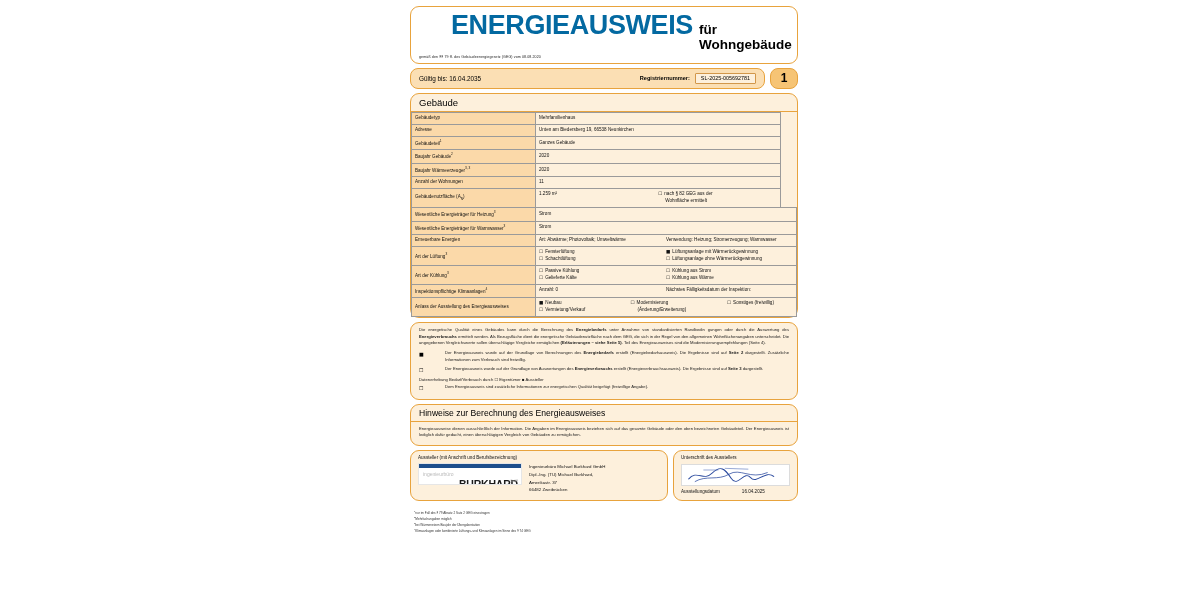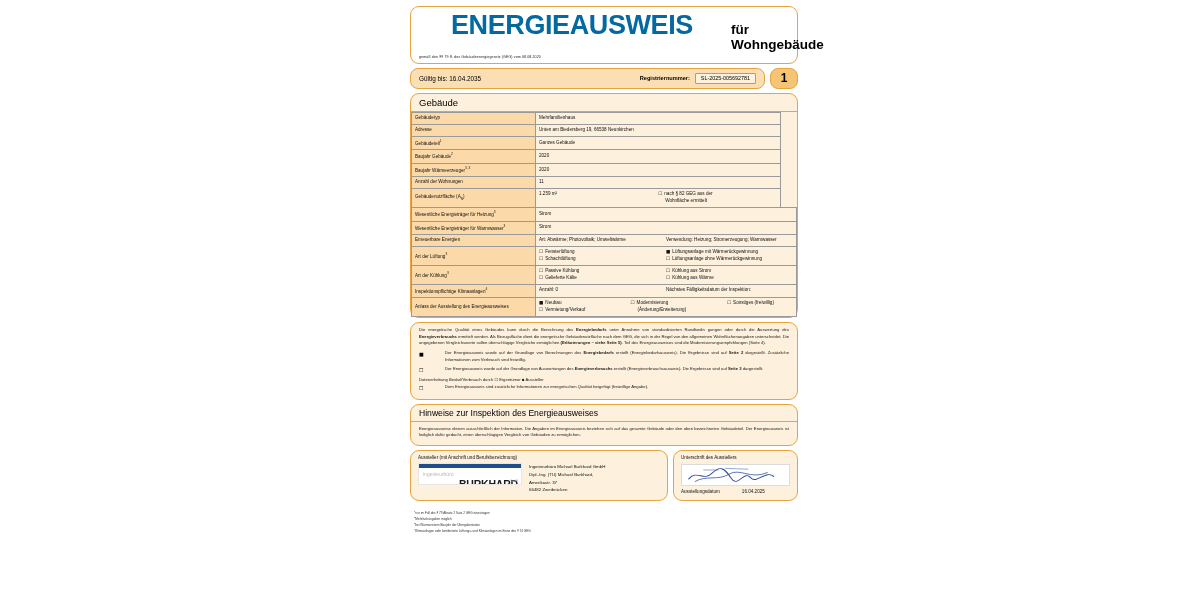--- a/index.html
+++ b/index.html
@@ -23,21 +23,21 @@
     background: #fdf0dc;
     margin-bottom: 4px;
   }
   
   .title-box { padding: 5px 8px 4px 8px; background: #ffffff; }
   .title-line { display: flex; align-items: baseline; gap: 6px; }
   .title-main {
     font-size: 27px; font-weight: bold; letter-spacing: -0.4px;
     color: #0369a1; line-height: 1; margin-left: 32px;
   }
-  .title-sub2 { font-size: 13.5px; font-weight: bold; color: #000; margin-left: 32px; }
+  .title-sub2 { font-size: 13.5px; font-weight: bold; color: #000; }
   .title-legal { font-size: 3.6px; color: #222; margin-top: 2.5px; letter-spacing: .1px; }
 
   
   .valid-row { display: flex; align-items: stretch; gap: 5px; margin-bottom: 4px; }
   .valid-box {
     flex: 1; border: 1.4px solid #e8a33d; border-radius: 8px;
     background: #fbdfb4; padding: 4px 8px;
     display: flex; align-items: center; justify-content: space-between;
     font-size: 6.4px;
   }
@@ -285,21 +285,21 @@
       </div>
       <div class="note-plain">Datenerhebung Bedarf/Verbrauch durch ☐ Eigentümer ■ Aussteller</div>
       <div class="note-item">
         <span class="note-cb">☐</span>
         <span class="note-tx">Dem Energieausweis sind zusätzliche Informationen zur energetischen Qualität beigefügt (freiwillige Angabe).</span>
       </div>
     </div>
   </div>
 
   <div class="panel">
-    <div class="sec-head small">Hinweise zur Inspektion des Energieausweises</div>
+    <div class="sec-head small">Hinweise zur Berechnung des Energieausweises</div>
     <div class="para" style="padding-bottom:6px">Energieausweise dienen ausschließlich der Information. Die Angaben im Energieausweis beziehen sich auf das gesamte Gebäude oder den oben bezeichneten Gebäudeteil. Der Energieausweis ist lediglich dafür gedacht, einen überschlägigen Vergleich von Gebäuden zu ermöglichen.</div>
   </div>
 
   <div class="issuer-row">
     <div class="panel issuer-left">
       <div class="issuer-cap">Aussteller (mit Anschrift und Berufsbezeichnung)</div>
       <div class="issuer-body">
         <div class="logo">
           <div class="logo-bar"></div>
           <div class="logo-sm">ingenieurbüro</div>

